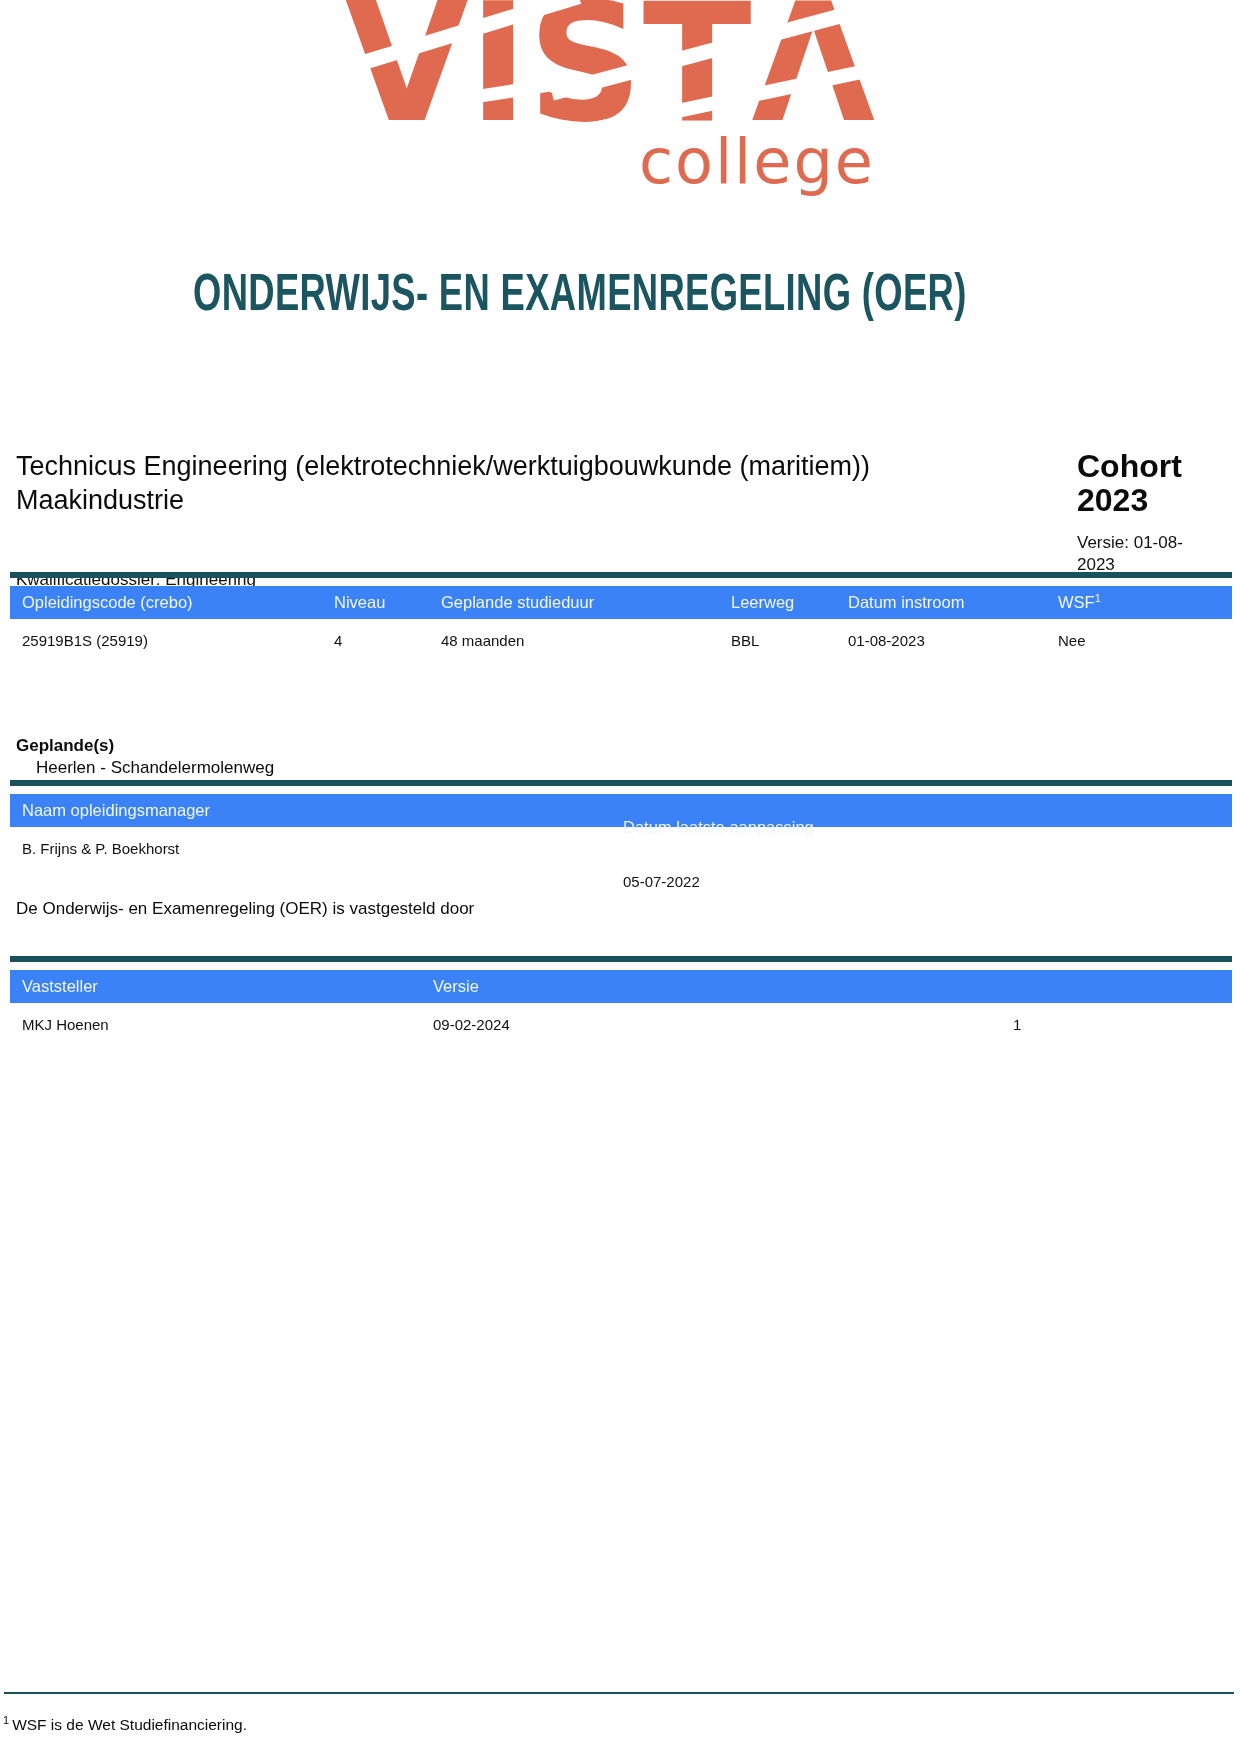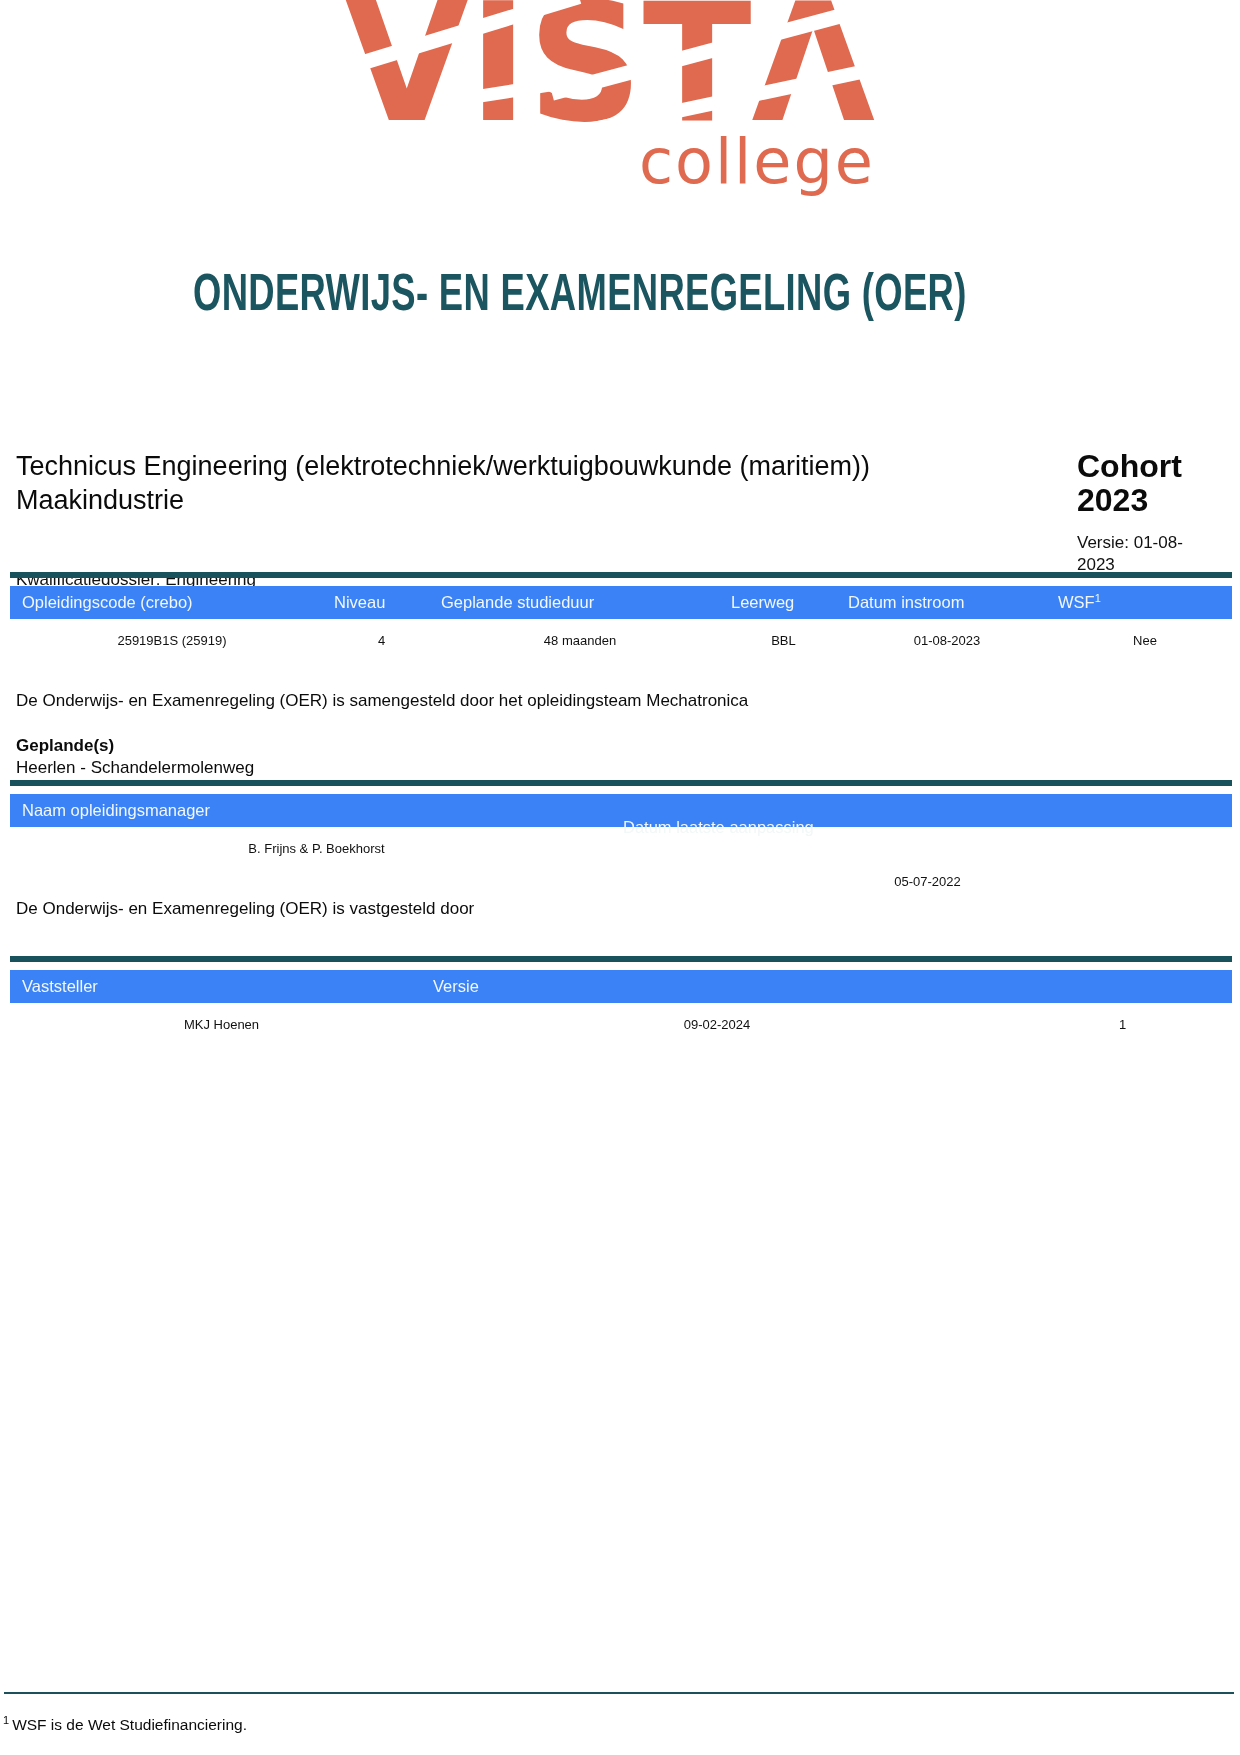--- a/index.html
+++ b/index.html
@@ -23,21 +23,21 @@
   .kwalificatie { position:absolute; left:16px; top:541px; font-size:17px; line-height:22px;margin-top:28px; }
   .versie { position:absolute; left:1077px; top:532px; width:125px;
             font-size:17px; line-height:22px; }
 
   
   .tbl { position:absolute; left:10px; width:1222px; }
   .tbl-rule { height:6px; background:#19525C; }
   .tbl-head { margin-top:8px; height:33px; background:#3b82f6; display:flex; align-items:center; }
   .tbl-head .c { color:#F2F7F7; font-size:16.5px; padding-left:12px; overflow:hidden; white-space:nowrap; }
   .tbl-row { display:flex; margin-top:10px; }
-  .tbl-row .c { font-size:13px; line-height:24px; padding-left:12px; white-space:nowrap;text-align:center; }
+  .tbl-row .c { font-size:15px; line-height:24px; padding-left:12px; white-space:nowrap; }
   sup.hdr { font-size:11px; vertical-align:super; line-height:0; }
 
   
   .t1 .c1{width:312px;} .t1 .c2{width:107px;} .t1 .c3{width:290px;}
   .t1 .c4{width:117px;} .t1 .c5{width:210px;} .t1 .c6{width:186px;}
   
   .t2 .c1{width:601px;} .t2 .c2{width:621px;margin-top:33px;}
   
   .t3 .c1{width:411px;} .t3 .c2{width:580px;} .t3 .c3{width:231px;}
 
@@ -89,24 +89,23 @@
     <div class="tbl-row">
       <div class="c c1">25919B1S (25919)</div>
       <div class="c c2">4</div>
       <div class="c c3">48 maanden</div>
       <div class="c c4">BBL</div>
       <div class="c c5">01-08-2023</div>
       <div class="c c6">Nee</div>
     </div>
   </div>
 
-  <div class="para" style="top:690px;">De Onderwijs- en Examenregeling (OER) is samengesteld door het opleidingsteam Mechatronica</div>
 
   <div class="para bold" style="top:735px;">Geplande(s)</div>
-  <div class="para" style="top:757px;">Heerlen - Schandelermolenweg</div>
+  <div class="para" style="top:757px;margin-left:20px;">Heerlen - Schandelermolenweg</div>
 
   <div class="tbl t2" style="top:780px;">
     <div class="tbl-rule"></div>
     <div class="tbl-head">
       <div class="c c1">Naam opleidingsmanager</div>
       <div class="c c2">Datum laatste aanpassing</div>
     </div>
     <div class="tbl-row">
       <div class="c c1">B. Frijns &amp; P. Boekhorst</div>
       <div class="c c2">05-07-2022</div>

